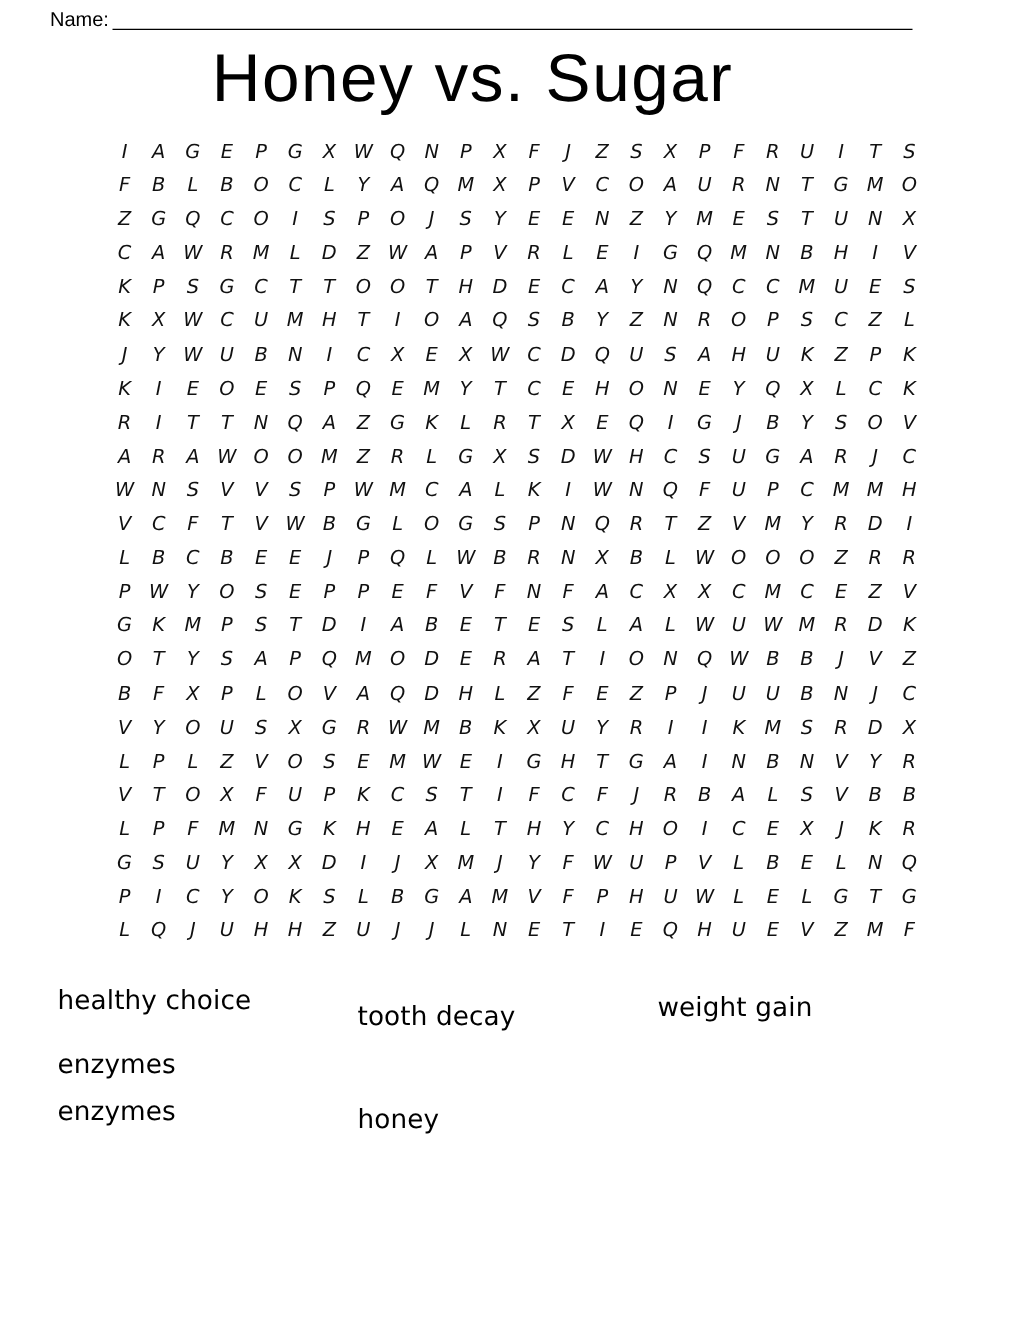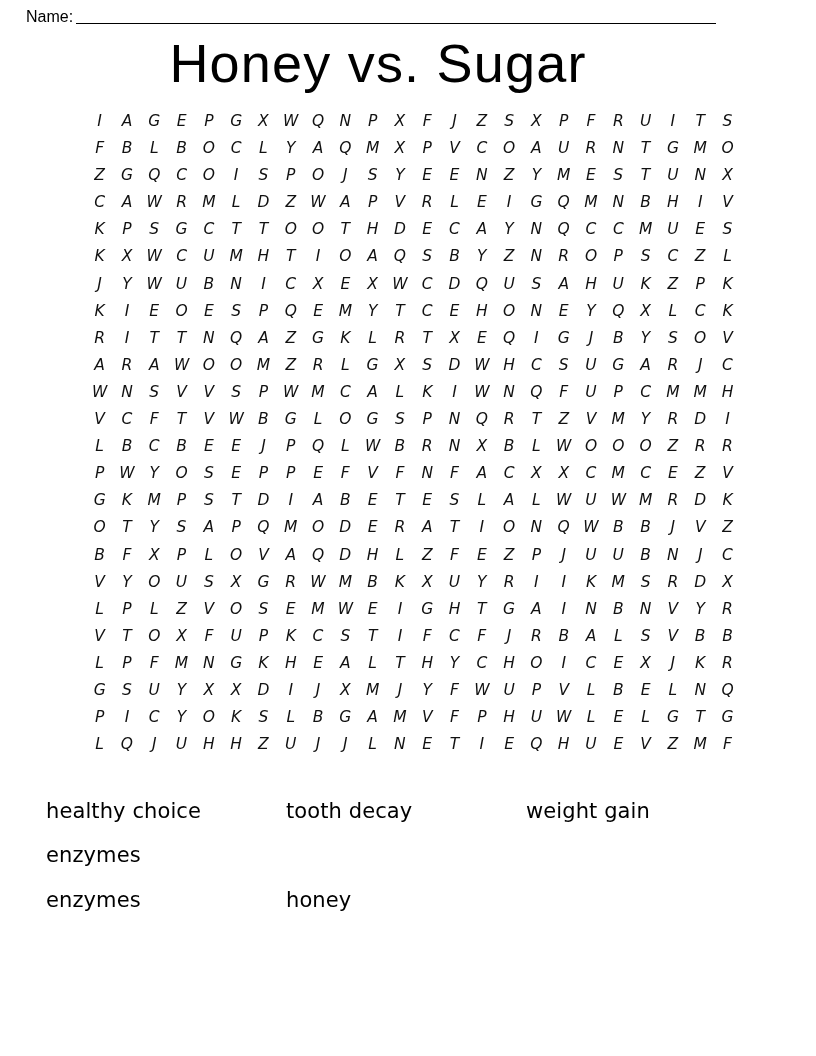--- a/index.html
+++ b/index.html
@@ -19,21 +19,21 @@
 
   
   #name-row {
     position: absolute;
     left: 0;
     top: 0;
     width: 816px;
     height: 26px;
     display: flex;
     align-items: flex-end;
-    padding-left: 26px;
+    padding-left: 40px;
   }
   #name-blank {
     flex: 0 0 640px;
     margin-left: 3px;
     margin-bottom: 2px;
     border-bottom: 1px solid #000;
     height: 14px;
   }
 
   
@@ -78,21 +78,21 @@
   
   #word-list {
     position: absolute;
     left: 46px;
     top: 778px;
     width: 724px;
   }
   .word-row {
     display: flex;
     height: 44.5px;
-    align-items: flex-end;
+    align-items: center;
   }
   .word-cell {
     font-family: "DejaVu Sans", sans-serif;
     font-size: 21px;
     line-height: 24px;
     letter-spacing: 0.1px;
     white-space: pre;
   }
   .word-cell.col-0 { flex: 0 0 240px; }
   .word-cell.col-1 { flex: 0 0 240px; margin-top: 26px; }

